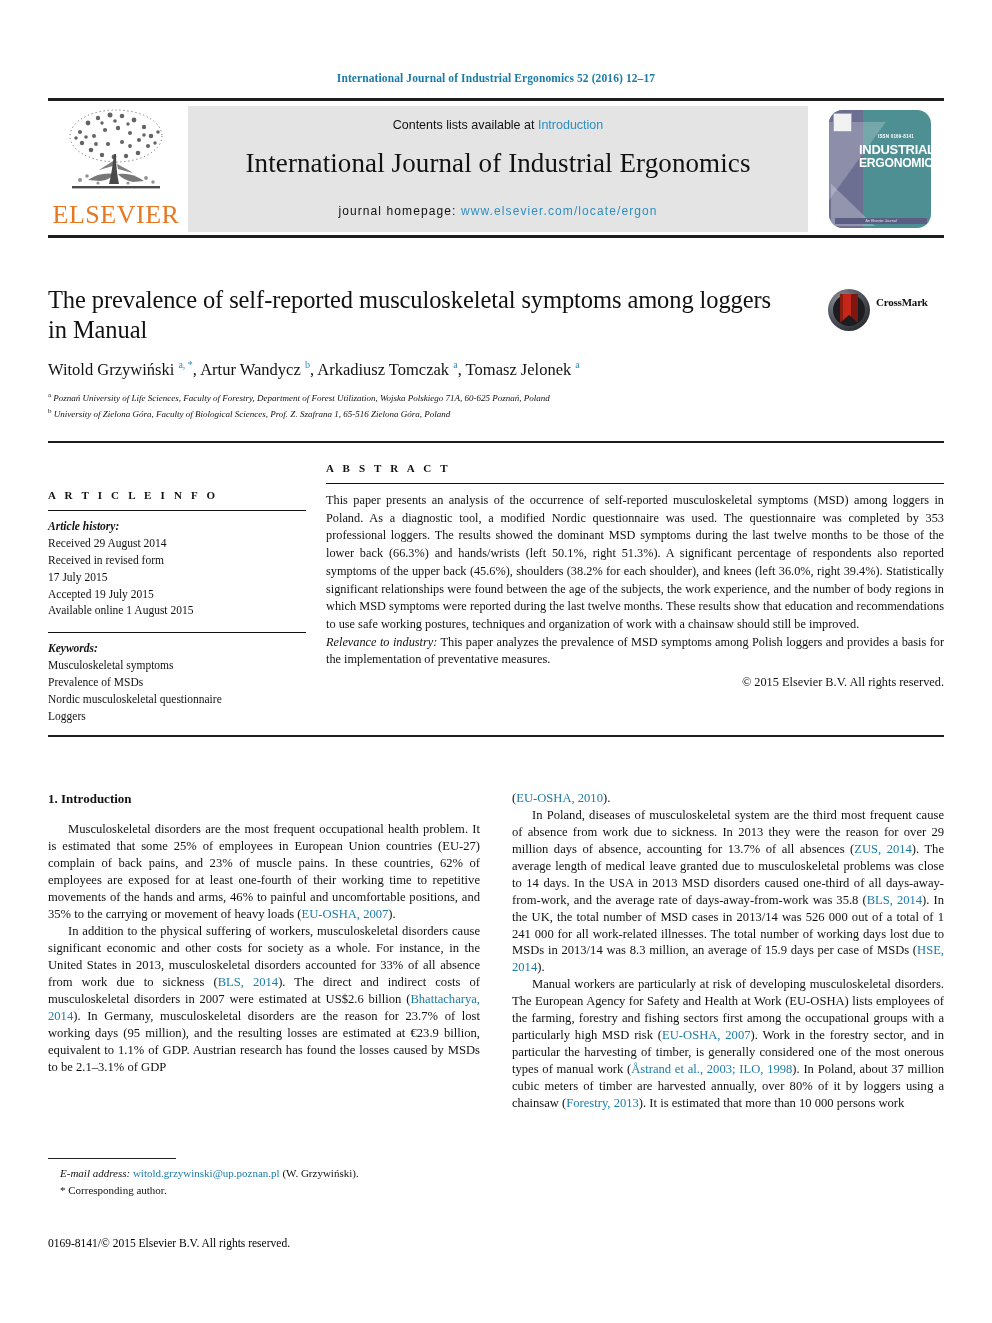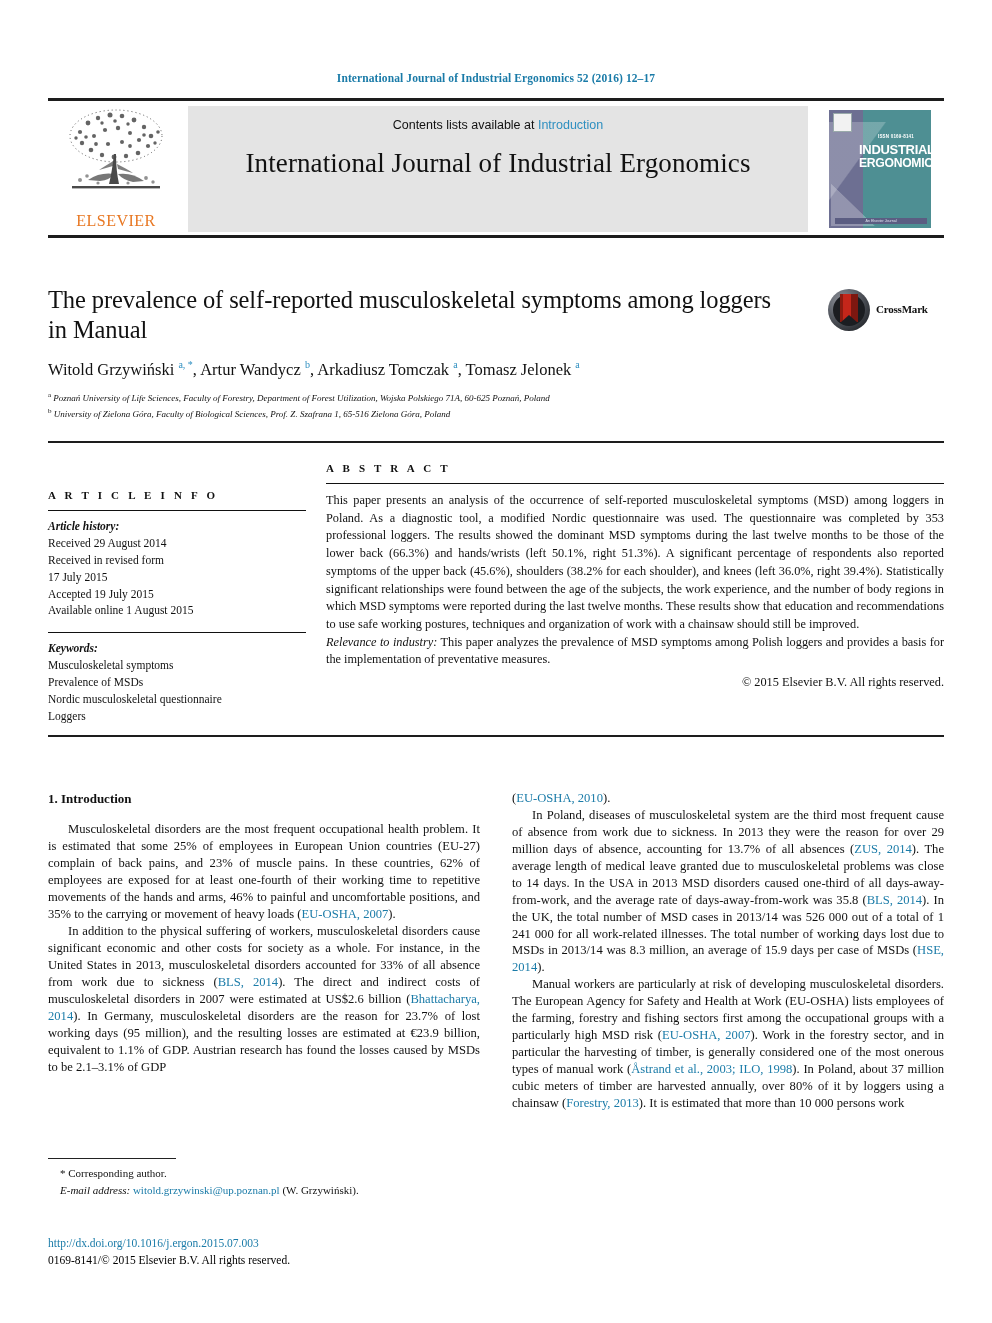--- a/index.html
+++ b/index.html
@@ -63,21 +63,21 @@
     width: 128px;
     height: 126px;
   }
   .tree-svg { position: absolute; left: 6px; top: 0px; }
   .elsevier-word {
     position: absolute;
     left: 0; bottom: 2px;
     width: 128px;
     text-align: center;
     font-family: "Liberation Serif", serif;
-    font-size: 16px;
+    font-size: 26px;
     letter-spacing: .5px;
     color: #e87722;
   }
 
   .grey-band {
     position: absolute;
     left: 140px; top: 8px;
     width: 620px;
     height: 126px;
     background: #e4e4e4;
@@ -122,20 +122,21 @@
     background: #ffffff;
     overflow: hidden;
   }
   .cover-inner {
     position: absolute;
     left: 5px; top: 3px;
     width: 102px;
     height: 118px;
     background: #4e8f93;
     overflow: hidden;
+    border-radius: 14px;
   }
   .cover-band {
     position: absolute;
     left: -6px; top: 0;
     width: 40px;
     height: 118px;
     background: #6d6f92;
   }
   .cover-diag {
     position: absolute;
@@ -263,21 +264,21 @@
   .cm-notch {
     position: absolute;
     left: 12px; top: 26px;
     width: 0; height: 0;
     border-left: 9px solid transparent;
     border-right: 9px solid transparent;
     border-bottom: 8px solid #1b1d21;
   }
   .cm-text {
     position: absolute;
-    left: 48px; top: 14px;
+    left: 48px; top: 7px;
     font-family: "Liberation Serif", serif;
     font-size: 11px;
     font-weight: bold;
     color: #111;
     letter-spacing: -.2px;
     text-align: center;
   }
 
   
   .info-col {
@@ -464,20 +465,23 @@
         </g>
       </svg>
       <div class="elsevier-word">ELSEVIER</div>
     </div>
 
     <div class="grey-band">
       <div class="contents-line">
         <span>Contents lists available at </span><span class="sd-link">Introduction</span>
       </div>
       <div class="journal-title">International Journal of Industrial Ergonomics</div>
+      <div class="homepage-line">
+        <span>journal homepage: </span><span class="hp-url">www.elsevier.com/locate/ergon</span>
+      </div>
     </div>
 
     <div class="cover-thumb">
       <div class="cover-inner">
         <div class="cover-band"></div>
         <div class="cover-diag"></div>
         <div class="cover-diag2"></div>
         <div class="cover-elsmark"></div>
         <div class="cover-issn">ISSN 0169-8141</div>
         <div class="cover-t1">INDUSTRIAL</div>
@@ -555,26 +559,25 @@
   <div class="body-col" id="col-right">
     <div>
         <p class="noind"><span>(</span><span class="cite">EU-OSHA, 2010</span><span>).</span></p>
         <p><span>In Poland, diseases of musculoskeletal system are the third most frequent cause of absence from work due to sickness. In 2013 they were the reason for over 29 million days of absence, accounting for 13.7% of all absences (</span><span class="cite">ZUS, 2014</span><span>). The average length of medical leave granted due to musculoskeletal problems was close to 14 days. In the USA in 2013 MSD disorders caused one-third of all days-away-from-work, and the average rate of days-away-from-work was 35.8 (</span><span class="cite">BLS, 2014</span><span>). In the UK, the total number of MSD cases in 2013/14 was 526 000 out of a total of 1 241 000 for all work-related illnesses. The total number of working days lost due to MSDs in 2013/14 was 8.3 million, an average of 15.9 days per case of MSDs (</span><span class="cite">HSE, 2014</span><span>).</span></p>
         <p><span>Manual workers are particularly at risk of developing musculoskeletal disorders. The European Agency for Safety and Health at Work (EU-OSHA) lists employees of the farming, forestry and fishing sectors first among the occupational groups with a particularly high MSD risk (</span><span class="cite">EU-OSHA, 2007</span><span>). Work in the forestry sector, and in particular the harvesting of timber, is generally considered one of the most onerous types of manual work (</span><span class="cite">Åstrand et al., 2003; ILO, 1998</span><span>). In Poland, about 37 million cubic meters of timber are harvested annually, over 80% of it by loggers using a chainsaw (</span><span class="cite">Forestry, 2013</span><span>). It is estimated that more than 10 000 persons work</span></p>
       </div>
   </div>
 
   <div class="foot">
     <div class="foot-rule"></div>
-    <div class="foot-line">* Corresponding author.</div>
     <div class="foot-line">
       <span class="lbl">E-mail address:</span>
       <span class="doi-link">witold.grzywinski@up.poznan.pl</span>
       <span>(W. Grzywiński).</span>
     </div>
+    <div class="foot-line">* Corresponding author.</div>
   </div>
 
   <div class="doi-block">
-    <div class="doi-link">http://dx.doi.org/10.1016/j.ergon.2015.07.003</div>
     <div>0169-8141/© 2015 Elsevier B.V. All rights reserved.</div>
   </div>
 
 </div>
 
 </body></html>

